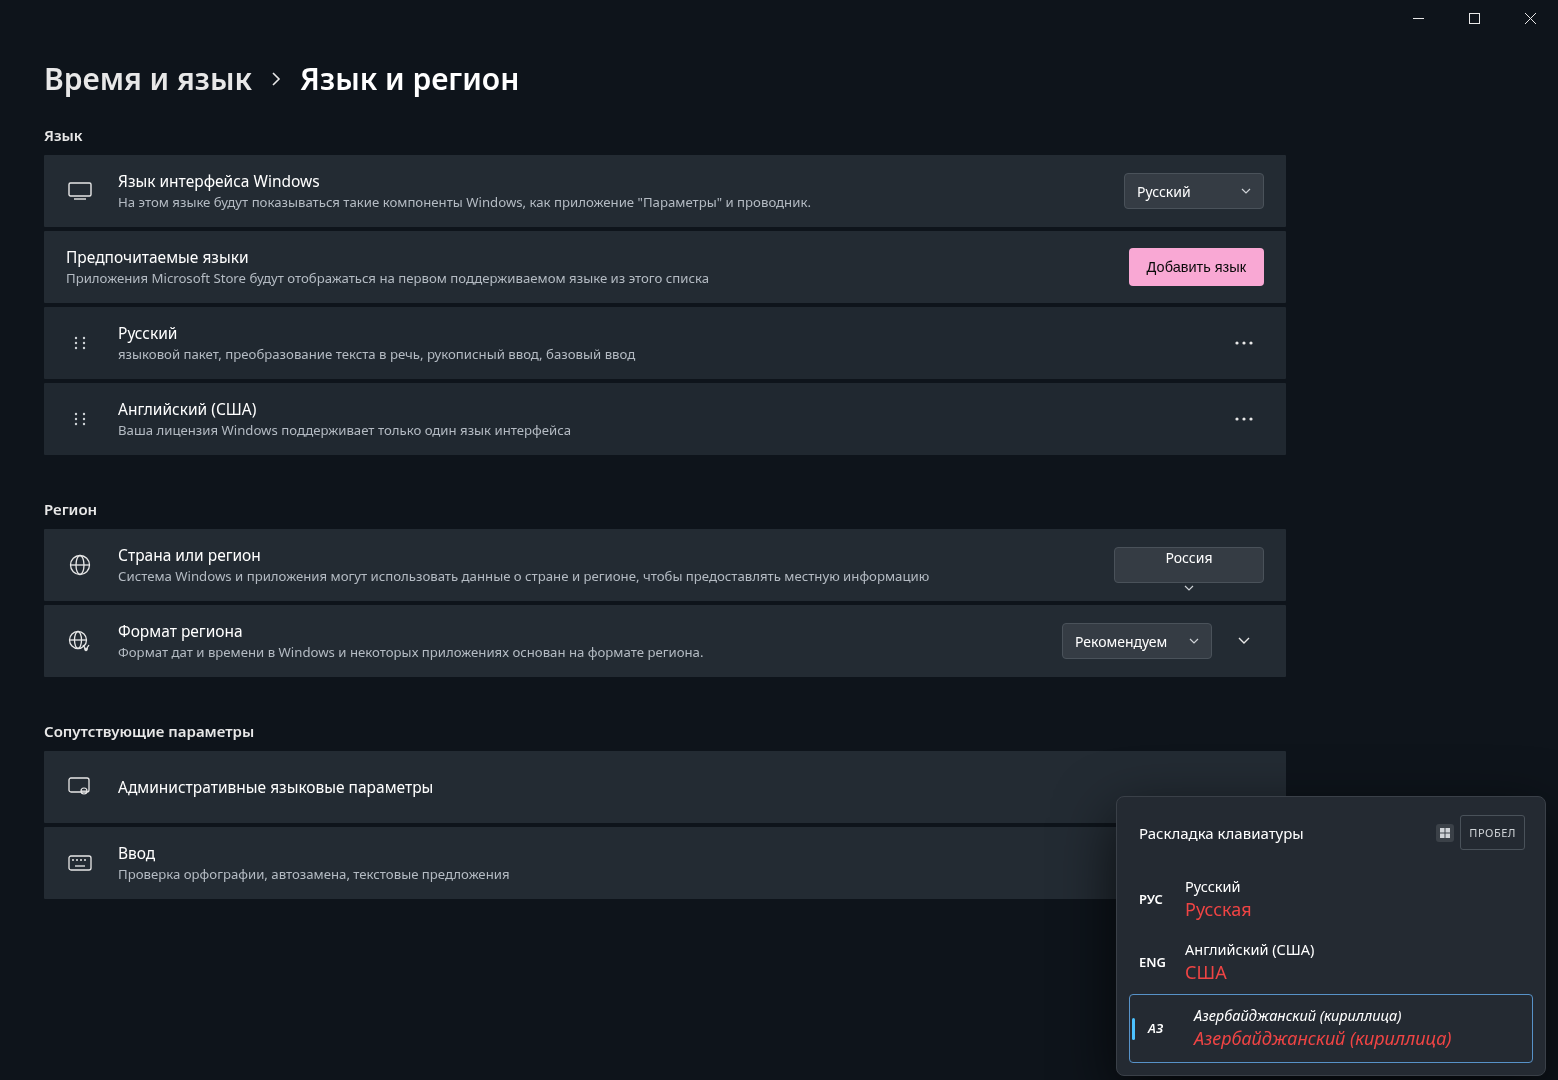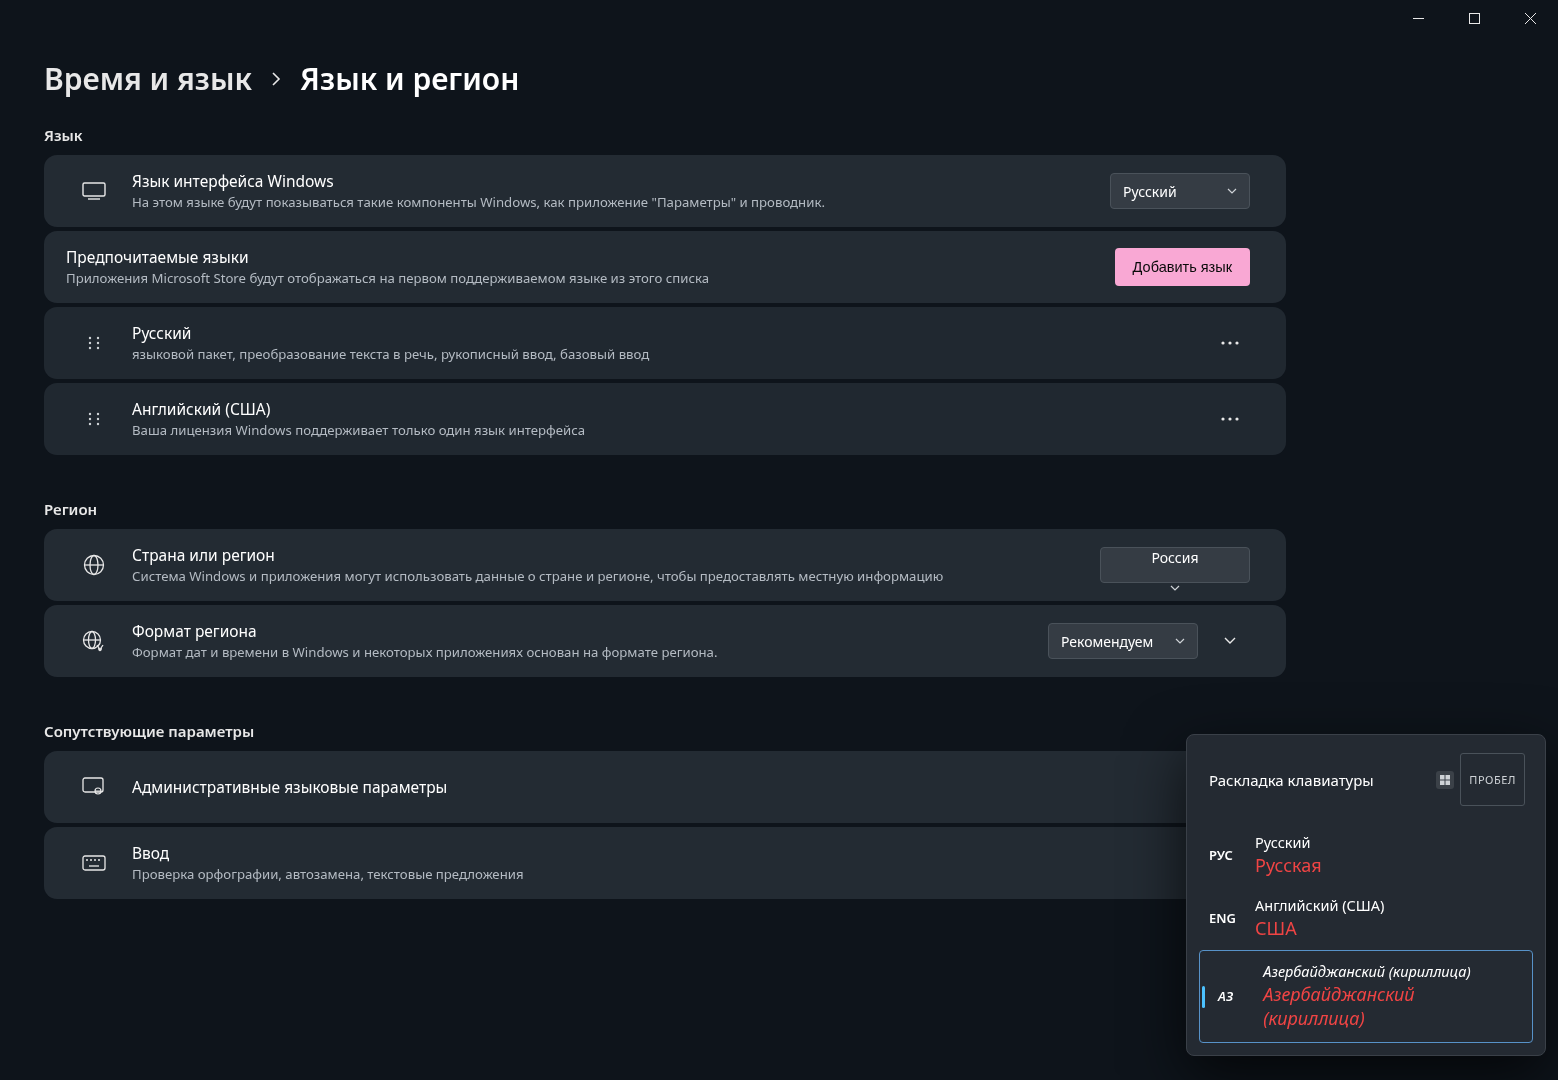--- a/index.html
+++ b/index.html
@@ -49,25 +49,25 @@
     font-weight: 600;
     color: #ffffff;
   }
   .section-label {
     font-size: 15px;
     font-weight: 600;
     margin: 0 0 10px 0;
   }
   .card {
     background: #232b33;
-    border-radius: 13px;
+    border-radius: 1px;
     margin-bottom: 4px;
     display: flex;
     align-items: center;
-    padding: 14px 36px;
+    padding: 14px 22px;
     position: relative;
     min-height: 72px;
   }
   .card.subcard {
     background: #202830;
   }
   .card-icon {
     width: 28px;
     height: 28px;
     margin-right: 24px;
@@ -149,22 +149,22 @@
     height: 36px;
     display:flex; align-items:center; justify-content:center;
     color:#e8e8e8; font-size:13px;
   }
   .section-gap { height: 40px; }
 
   
   .kb-flyout {
     position: absolute;
     right: 12px;
-    bottom: 24px;
-    width: 360px;
+    bottom: 4px;
+    width: 430px;
     background: #242a32;
     border: 1px solid #3a4048;
     border-radius: 8px;
     box-shadow: 0 20px 60px rgba(0,0,0,0.7);
     padding: 16px 0 12px 0;
     display:flex;
     flex-direction:column;
   }
   .kb-header {
     display:flex;
@@ -185,21 +185,21 @@
     width:18px; height:18px;
     display:flex; align-items:center; justify-content:center;
     background:#3b4148; border-radius:3px;
   }
   .kb-spacekey {
     font-size:11px;
     letter-spacing:0.5px;
     color:#cfd3d7;
     border:1px solid #4a525a;
     border-radius:3px;
-    padding: 18px 8px;
+    padding: 9px 8px;
   }
   .kb-item {
     display:flex;
     align-items:center;
     padding: 8px 20px 10px 22px;
     gap: 0;
     cursor:default;
   }
   .kb-item.selected {
     border:1px solid #5792c8;

